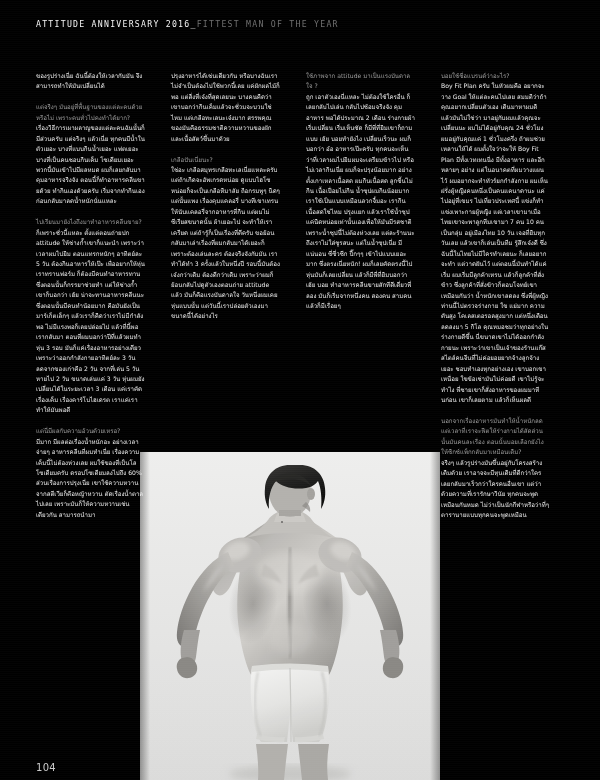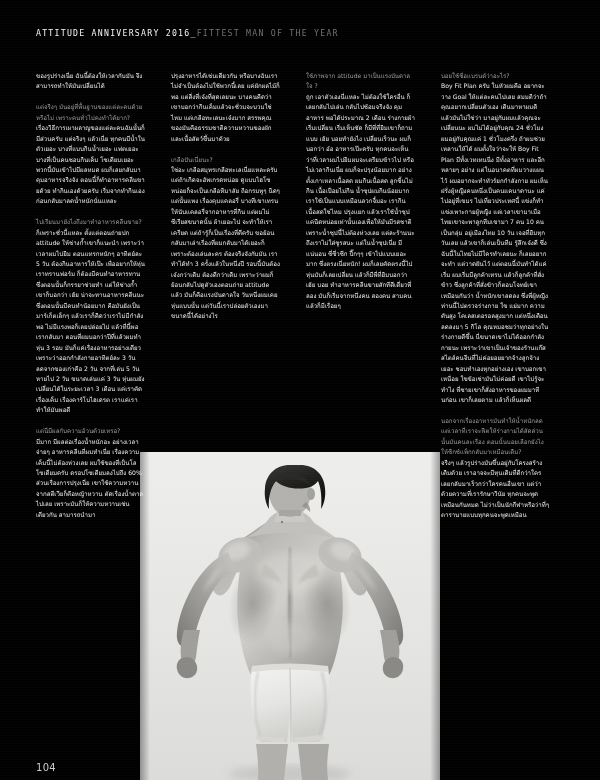--- a/index.html
+++ b/index.html
@@ -64,21 +64,21 @@
     top: 452px;
     width: 300px;
     height: 328px;
   }
   #photograph svg { display: block; width: 100%; height: 100%; }
 
   
   #header {
     position: absolute;
     left: 36px;
-    top: 29px;
+    top: 20px;
     height: 12px;
     display: flex;
     align-items: baseline;
     gap: 0px;
     white-space: nowrap;
     z-index: 6;
   }
   .hdr-txt {
     font-family: "DejaVu Sans Mono", monospace;
     font-size: 8.2px;

